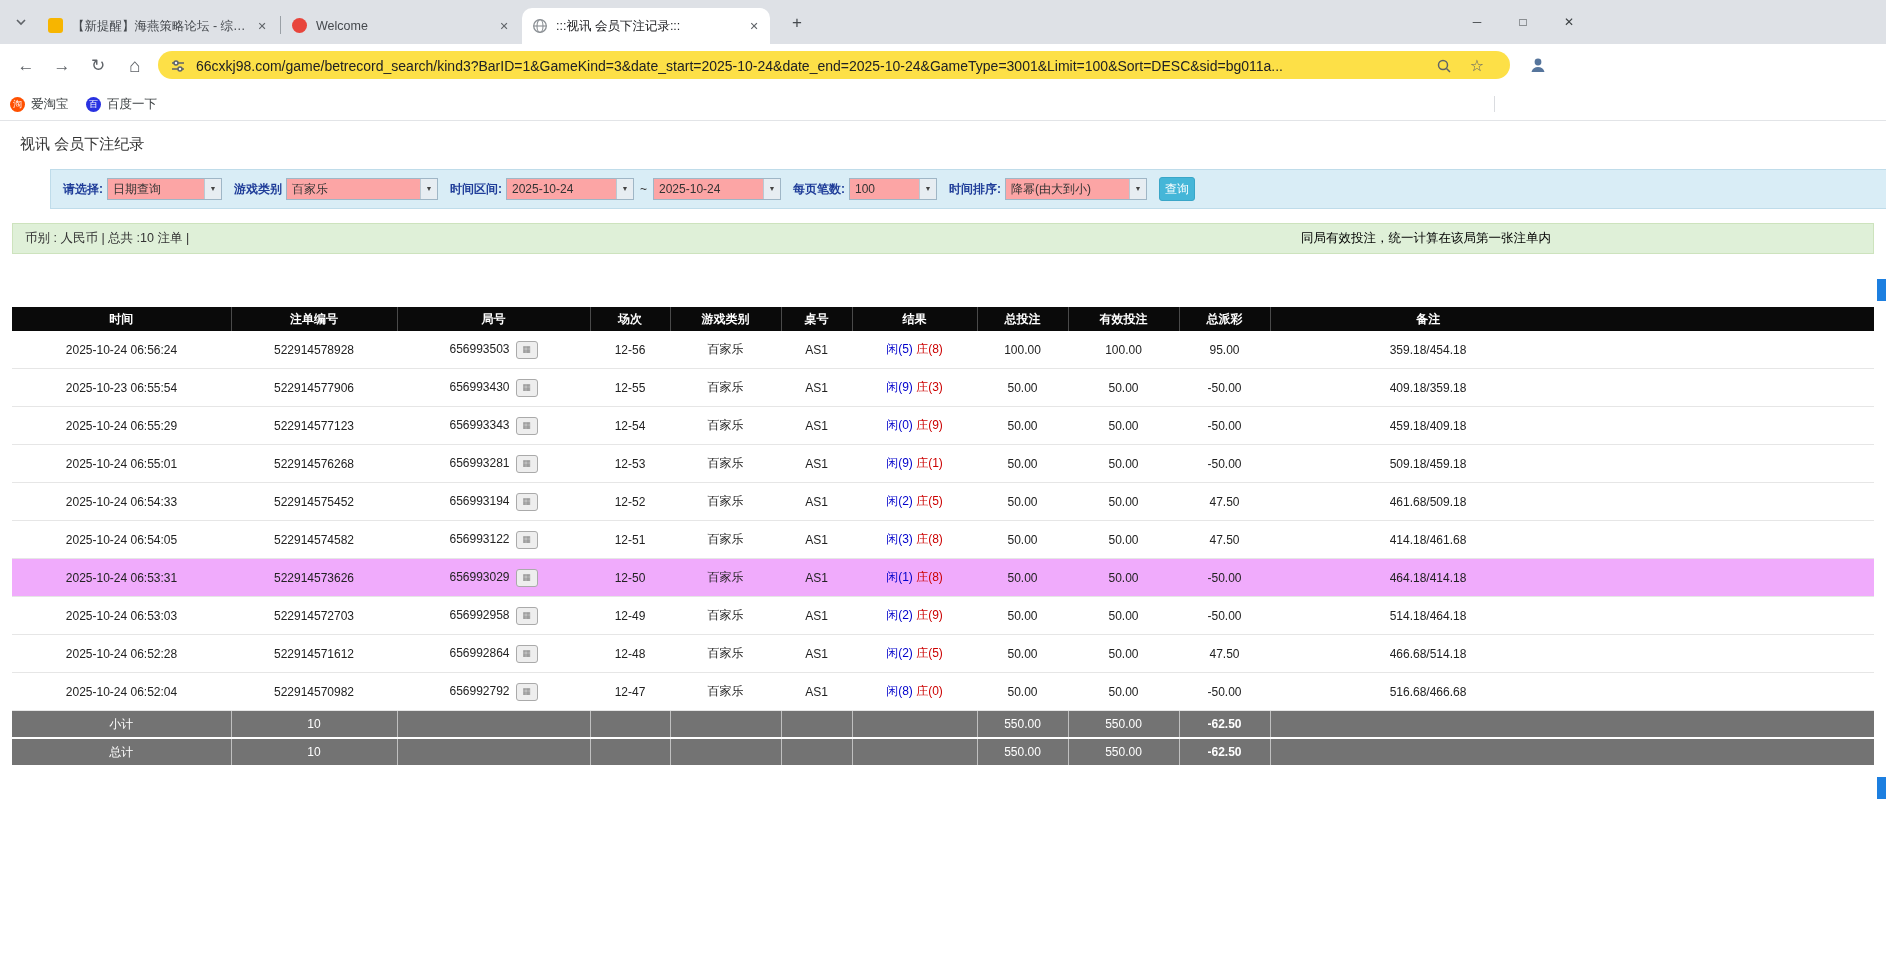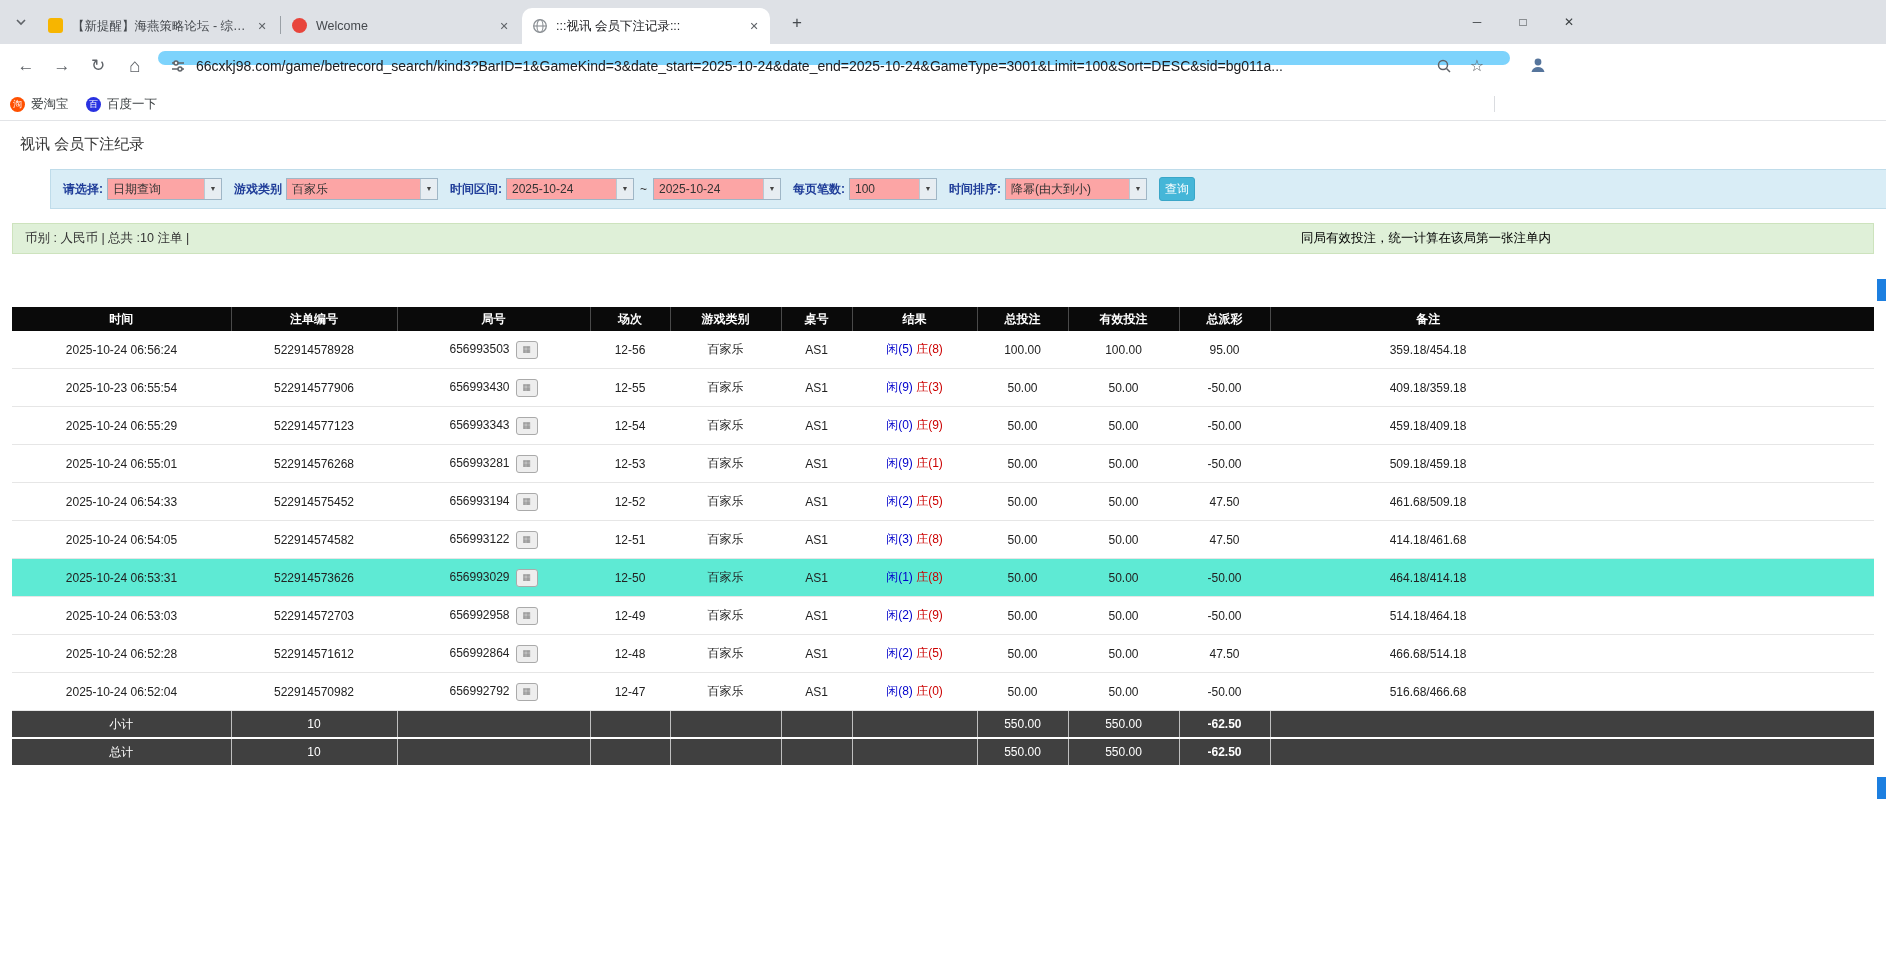--- a/index.html
+++ b/index.html
@@ -15,21 +15,21 @@
   .tab .t-title{flex:1;white-space:nowrap;overflow:hidden;text-overflow:ellipsis;}
   .tab .t-close{flex:0 0 16px;margin-left:6px;color:#5f6368;font-size:11px;text-align:center;line-height:16px;border-radius:8px;}
   .tab-sep{position:absolute;top:16px;width:1px;height:18px;background:#9aa0a6;}
   .fav-sq{display:inline-block;width:15px;height:15px;border-radius:3px;}
   .newtab{position:absolute;left:784px;top:10px;width:26px;height:26px;border-radius:13px;text-align:center;line-height:25px;font-size:17px;color:#45494e;}
   .winctl{position:absolute;top:0;width:34px;height:44px;text-align:center;line-height:44px;font-size:12px;color:#3c4043;}
 
   
   .navbar{position:absolute;top:44px;left:0;width:100%;height:44px;background:#fff;}
   .nav-btn{position:absolute;top:6px;width:32px;height:32px;border-radius:16px;text-align:center;line-height:31px;font-size:17px;color:#5f6368;}
-  .addrbar{position:absolute;left:158px;top:7px;width:1352px;height:14px;background:#7dd3fc;border-radius:15px;}
+  .addrbar{position:absolute;left:158px;top:7px;width:1352px;height:28px;background:#fde047;border-radius:15px;}
   .addrbar .site-icon{position:absolute;left:12px;top:7px;}
   .addrbar .url{position:absolute;left:38px;right:92px;top:0;height:30px;line-height:30px;font-size:14px;color:#202124;white-space:nowrap;overflow:hidden;}
   .addrbar .zoom{position:absolute;right:58px;top:7px;}
   .addrbar .star{position:absolute;right:26px;top:0;height:30px;line-height:29px;font-size:16px;color:#5f6368;}
   .profile{position:absolute;left:1524px;top:8px;width:28px;height:28px;border-radius:14px;text-align:center;padding-top:3px;box-sizing:border-box;}
 
   
   .bmbar{position:absolute;top:88px;left:0;width:100%;height:32px;background:#fff;border-bottom:1px solid #e2e4e7;}
   .bm-item{position:absolute;top:0;height:32px;display:flex;align-items:center;font-size:12.5px;color:#3c4043;}
   .bm-item .bm-ic{margin-right:6px;}
@@ -53,22 +53,22 @@
   .infobar{position:absolute;top:102px;left:12px;width:1862px;height:31px;background:#dff0d8;border:1px solid #cde3bd;box-sizing:border-box;}
   .info-left{position:absolute;left:12px;top:0;height:29px;line-height:29px;font-size:12.5px;color:#333;}
   .info-right{position:absolute;right:322px;top:0;height:29px;line-height:29px;font-size:12.5px;color:#000000;white-space:nowrap;}
 
   
   .bet-table{position:absolute;top:186px;left:12px;width:1862px;border-collapse:collapse;table-layout:fixed;font-size:12px;}
   .bet-table th{background:#0a0a0a;color:#fff;height:24px;font-weight:bold;font-size:12px;border-right:1px solid #4a4a4a;text-align:center;padding:0;}
   .bet-table th:last-child{border-right:none;}
   .bet-table tbody td{height:37px;text-align:center;border-bottom:1px solid #e6e6e6;color:#222;padding:0;}
   .bet-table td.remark,.bet-table th.remark{padding-right:288px;}
-  .bet-table tr.hl td{background:#5eead4;}
-  .bet-table tr.sum td{background:#404040;color:#fff;height:26px;border-bottom:2px solid #fff;border-right:1px solid #bfbfbf;}
+  .bet-table tr.hl td{background:#f0abfc;}
+  .bet-table tr.sum td{background:#737373;color:#fff;height:26px;border-bottom:2px solid #fff;border-right:1px solid #bfbfbf;}
   .bet-table tr.sum td:last-child{border-right:none;}
   .blue-link{color:#0066cc;cursor:pointer;}
   .rp{color:#0000cc;}
   .rb{color:#cc0000;}
   .neg{color:#e60000;}
   tr.sum .neg{color:#cc0000;font-weight:bold;}
   .cam-btn{display:inline-block;width:20px;height:16px;border:1px solid #aaa;background:#eee;border-radius:3px;margin-left:6px;vertical-align:middle;font-size:9px;line-height:15px;color:#888;text-align:center;}
 
   .edge-widget{position:absolute;right:0;width:9px;height:22px;background:#1d7fe0;}
 </style>

